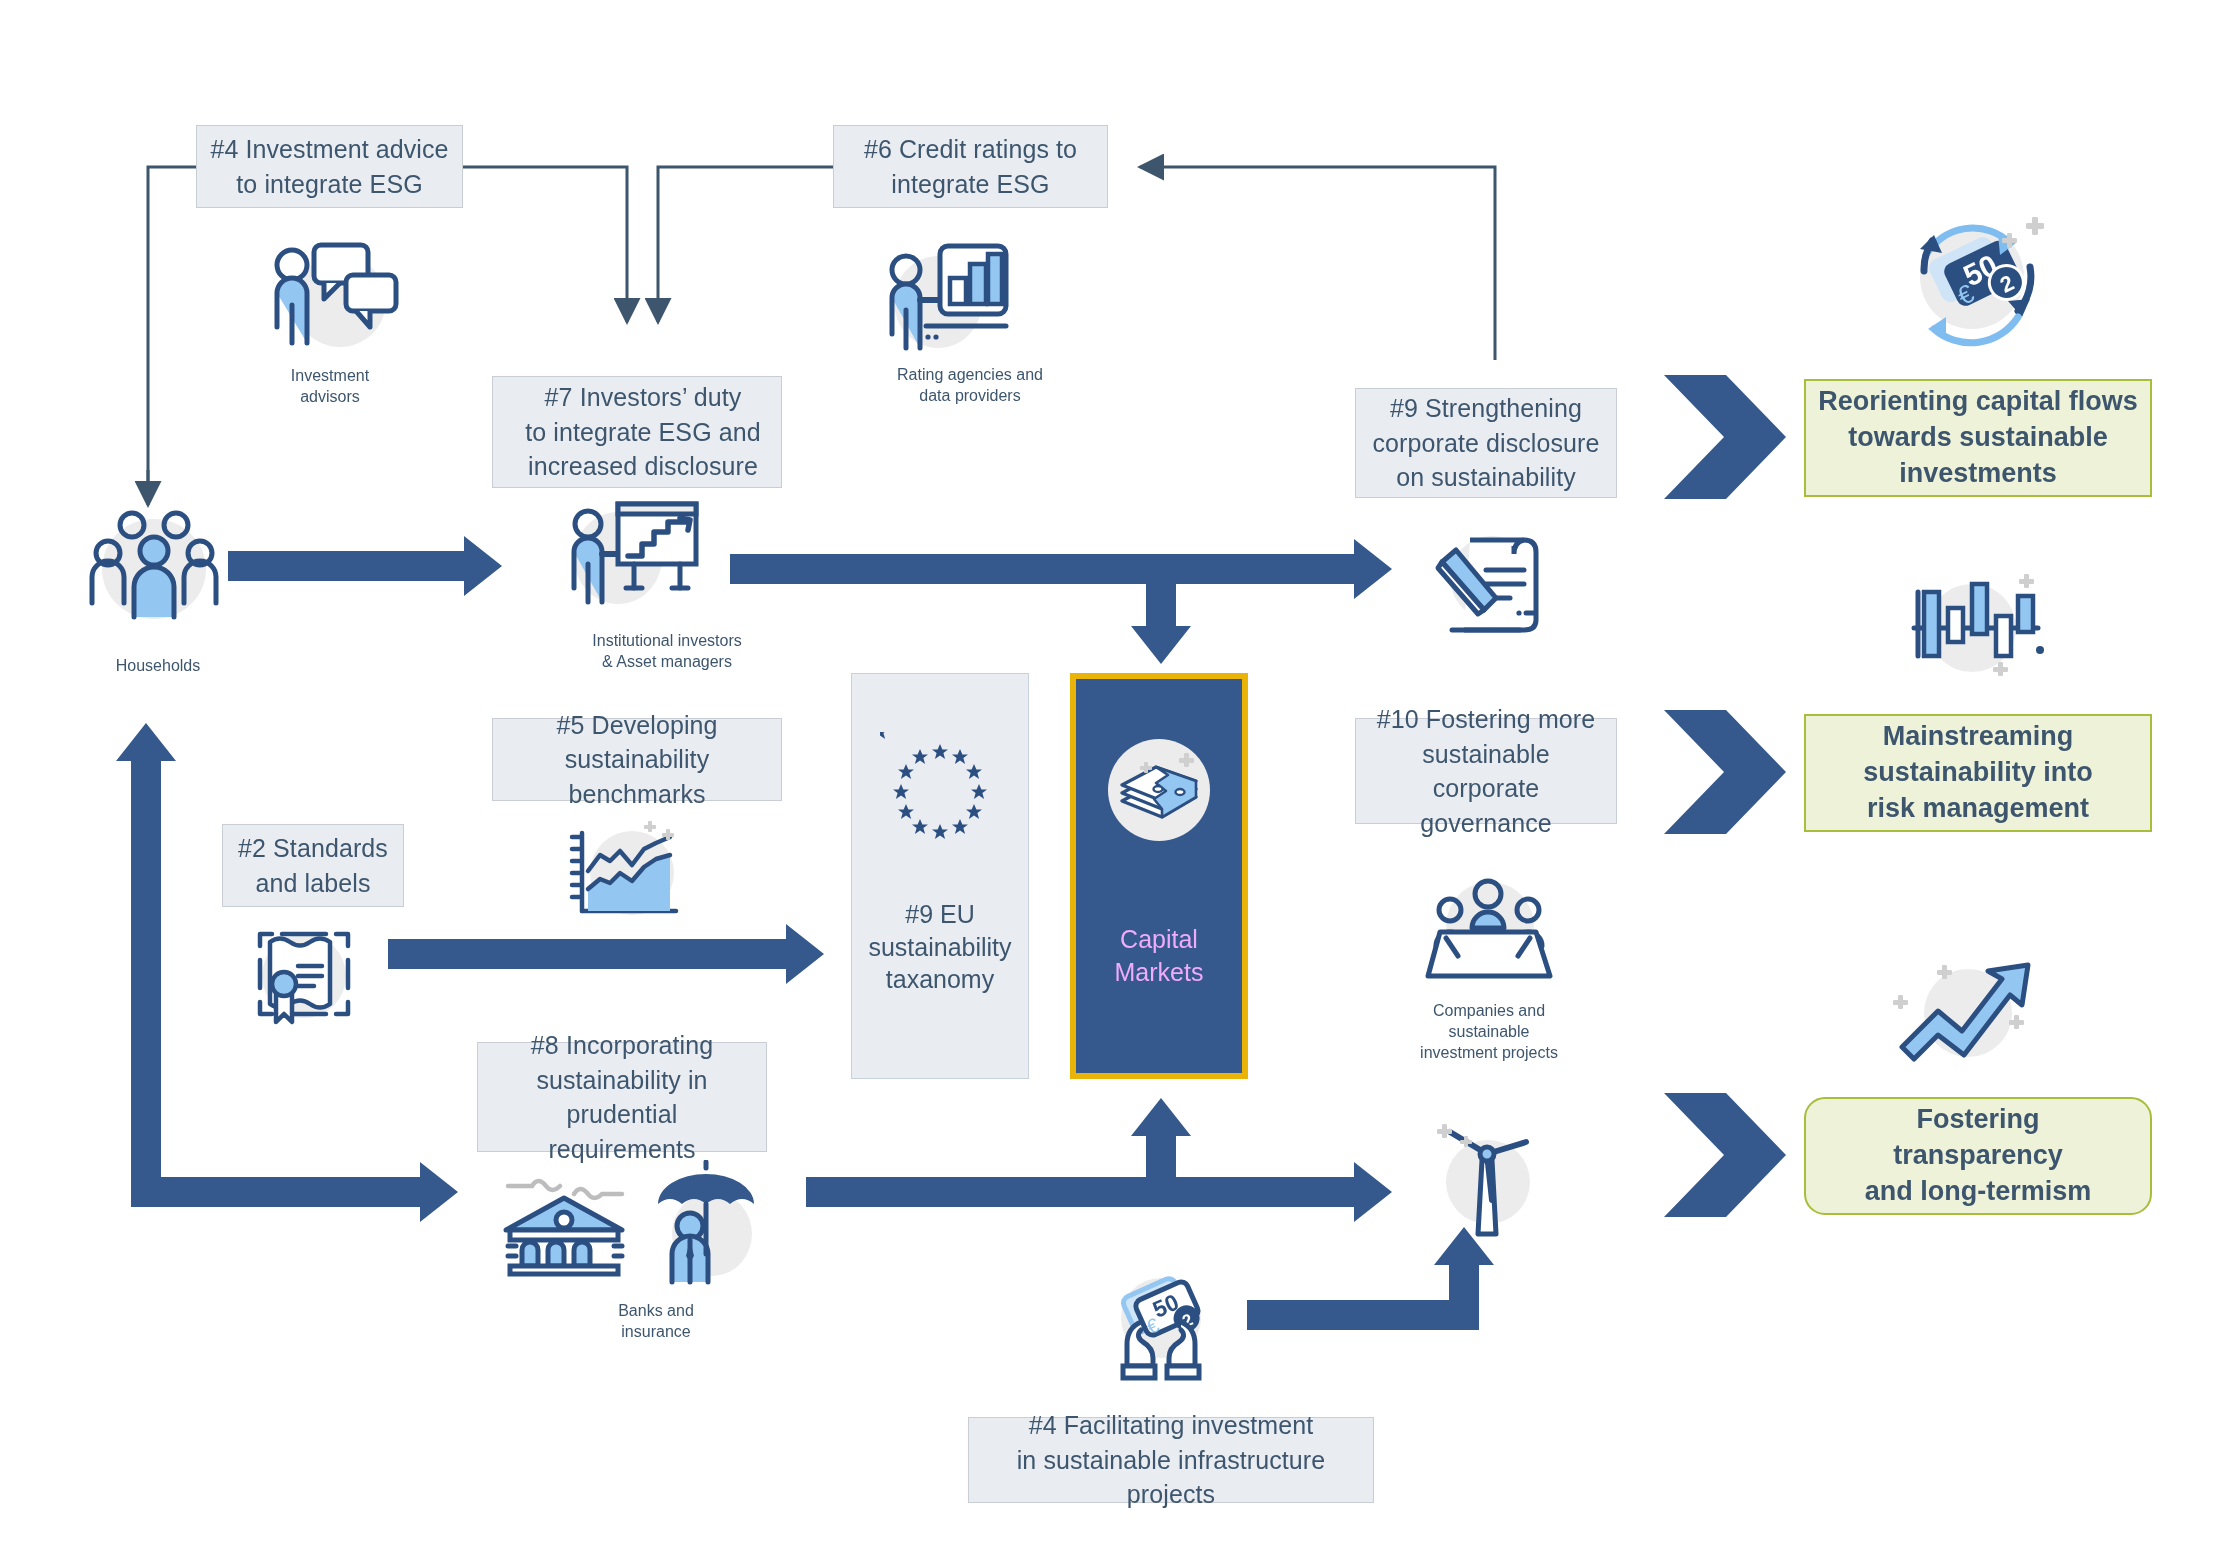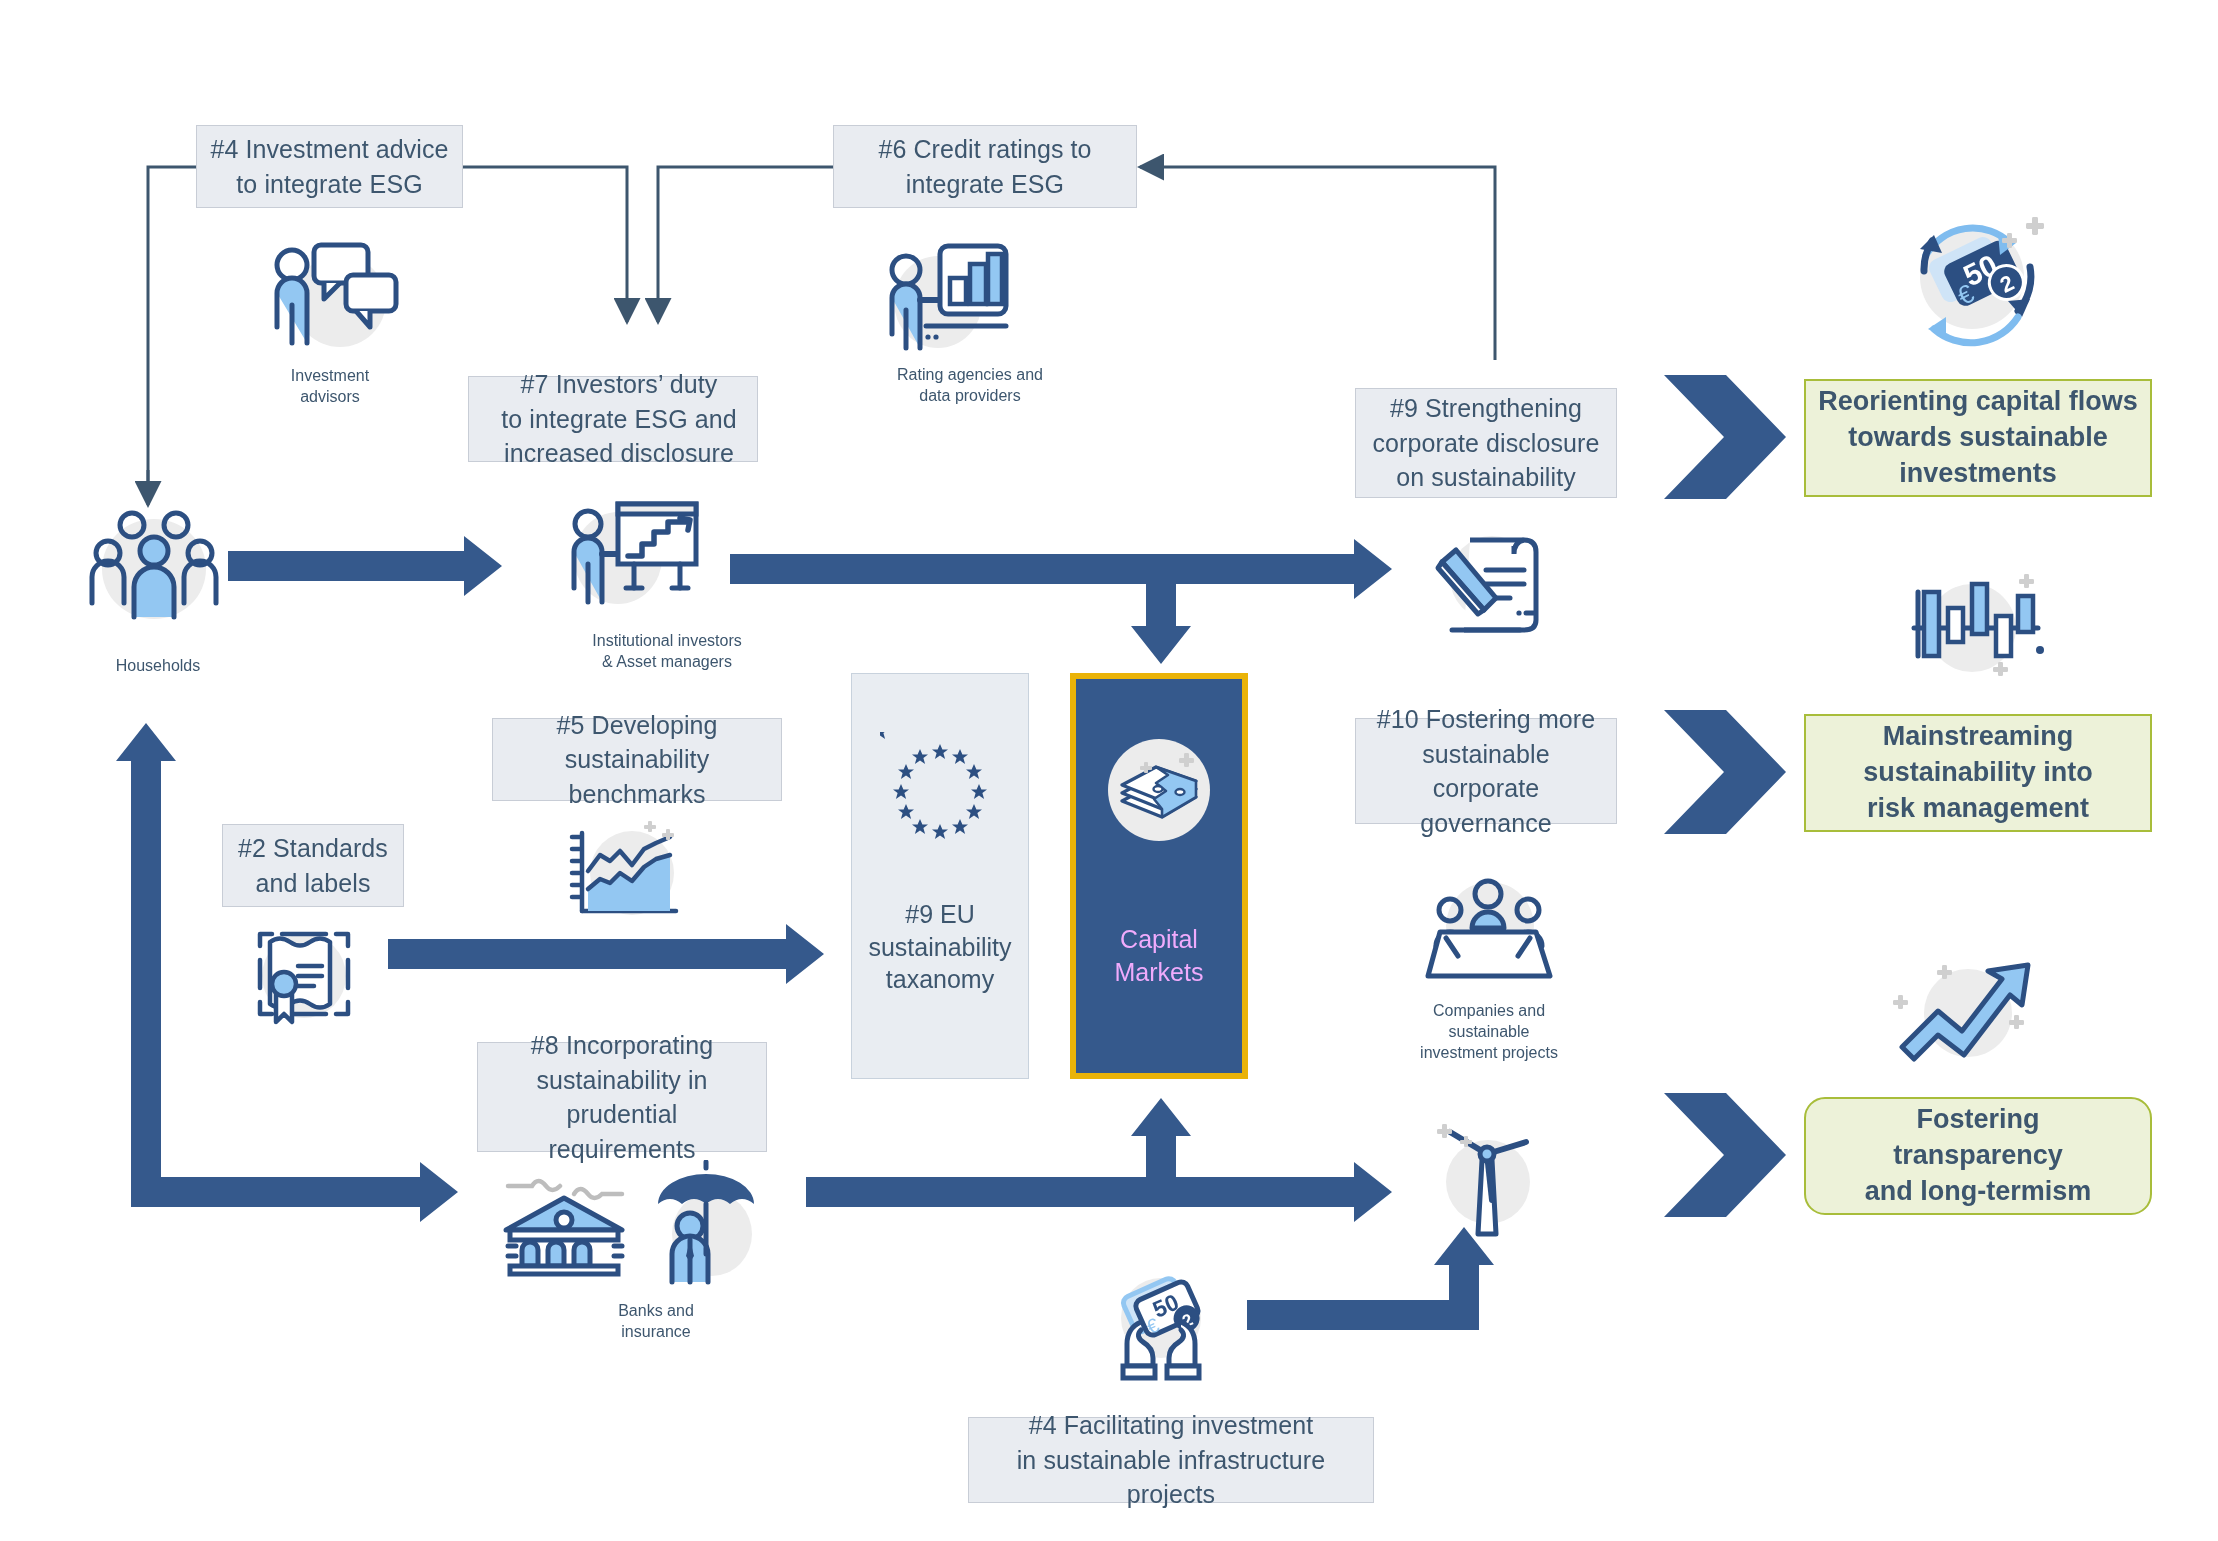--- a/index.html
+++ b/index.html
@@ -126,26 +126,26 @@
     <g fill="#35598c">
       <path d="M1664,1093 L1726,1093 L1786,1155 L1726,1217 L1664,1217 L1724,1155 Z"></path>
     </g>
   </svg>
 
   <div class="node abox" style="left:196px;top:125px;width:267px;height:83px;">
     <span style="white-space: pre-line;">#4 Investment advice
 to integrate ESG</span>
   </div>
 
-  <div class="node abox" style="left:833px;top:125px;width:304px;height:83px;text-align:center;">
+  <div class="node abox" style="left:833px;top:125px;width:275px;height:83px;text-align:center;">
     <span style="white-space: pre-line;">#6 Credit ratings to
 integrate ESG</span>
   </div>
 
-  <div class="node abox" style="left:468px;top:376px;width:290px;height:86px;padding-left:24px;">
+  <div class="node abox" style="left:492px;top:376px;width:290px;height:112px;padding-left:24px;">
     <span style="white-space: pre-line;">#7 Investors’ duty
 to integrate ESG and
 increased disclosure</span>
   </div>
 
   <div class="node abox" style="left:1355px;top:388px;width:262px;height:110px;">
     <span style="white-space: pre-line;">#9 Strengthening
 corporate disclosure
 on sustainability</span>
   </div>

